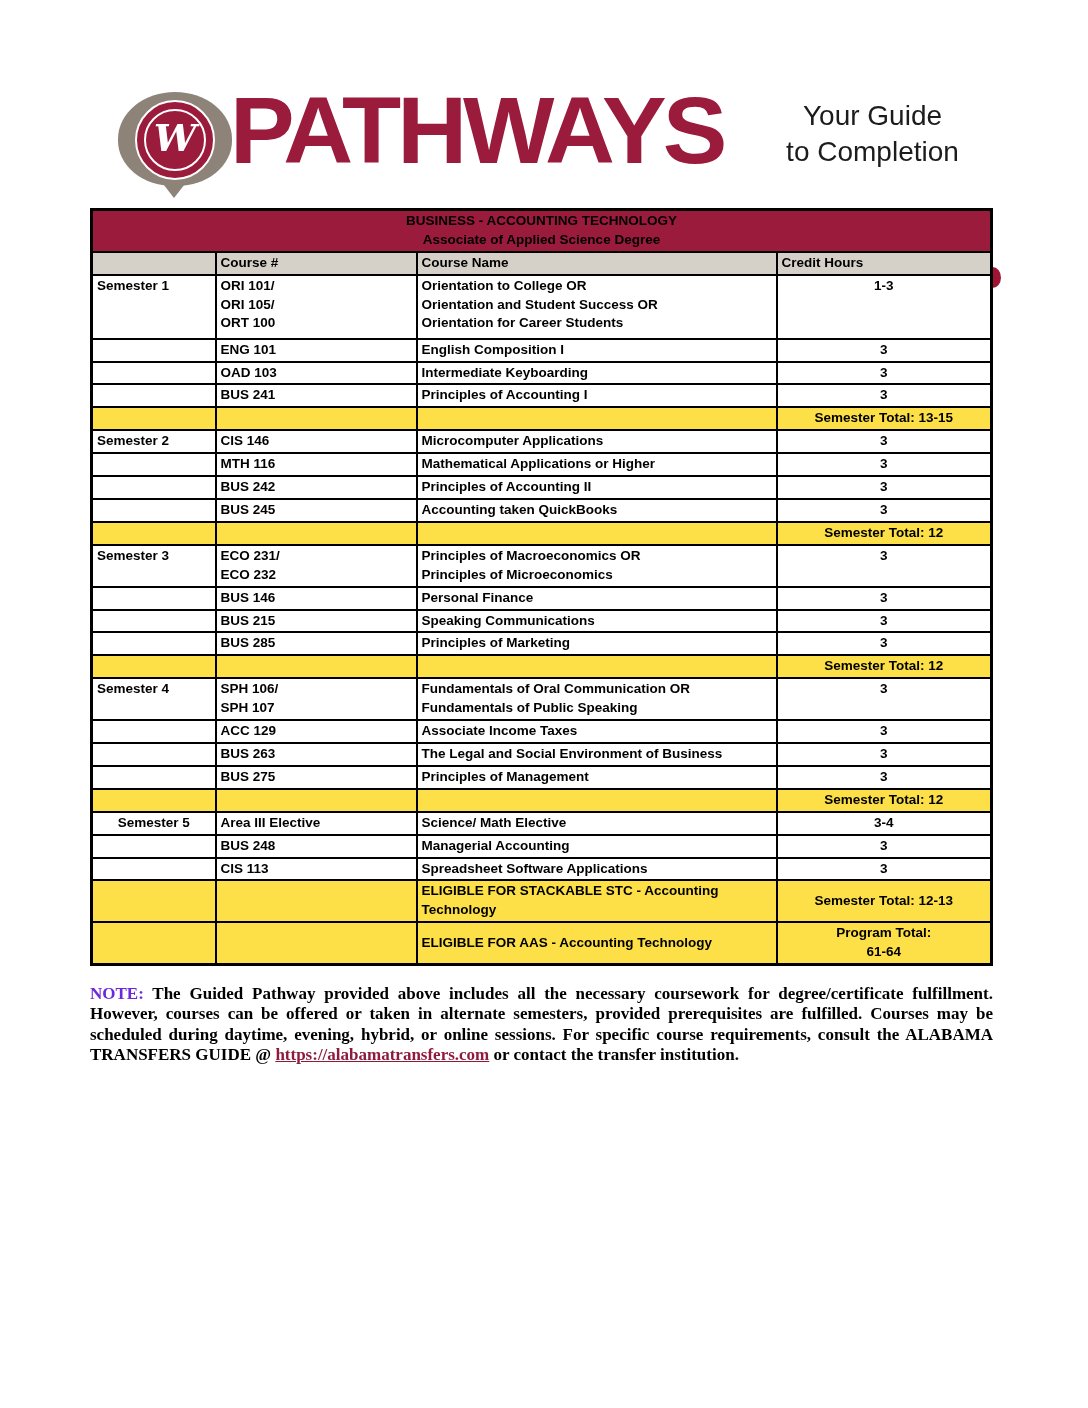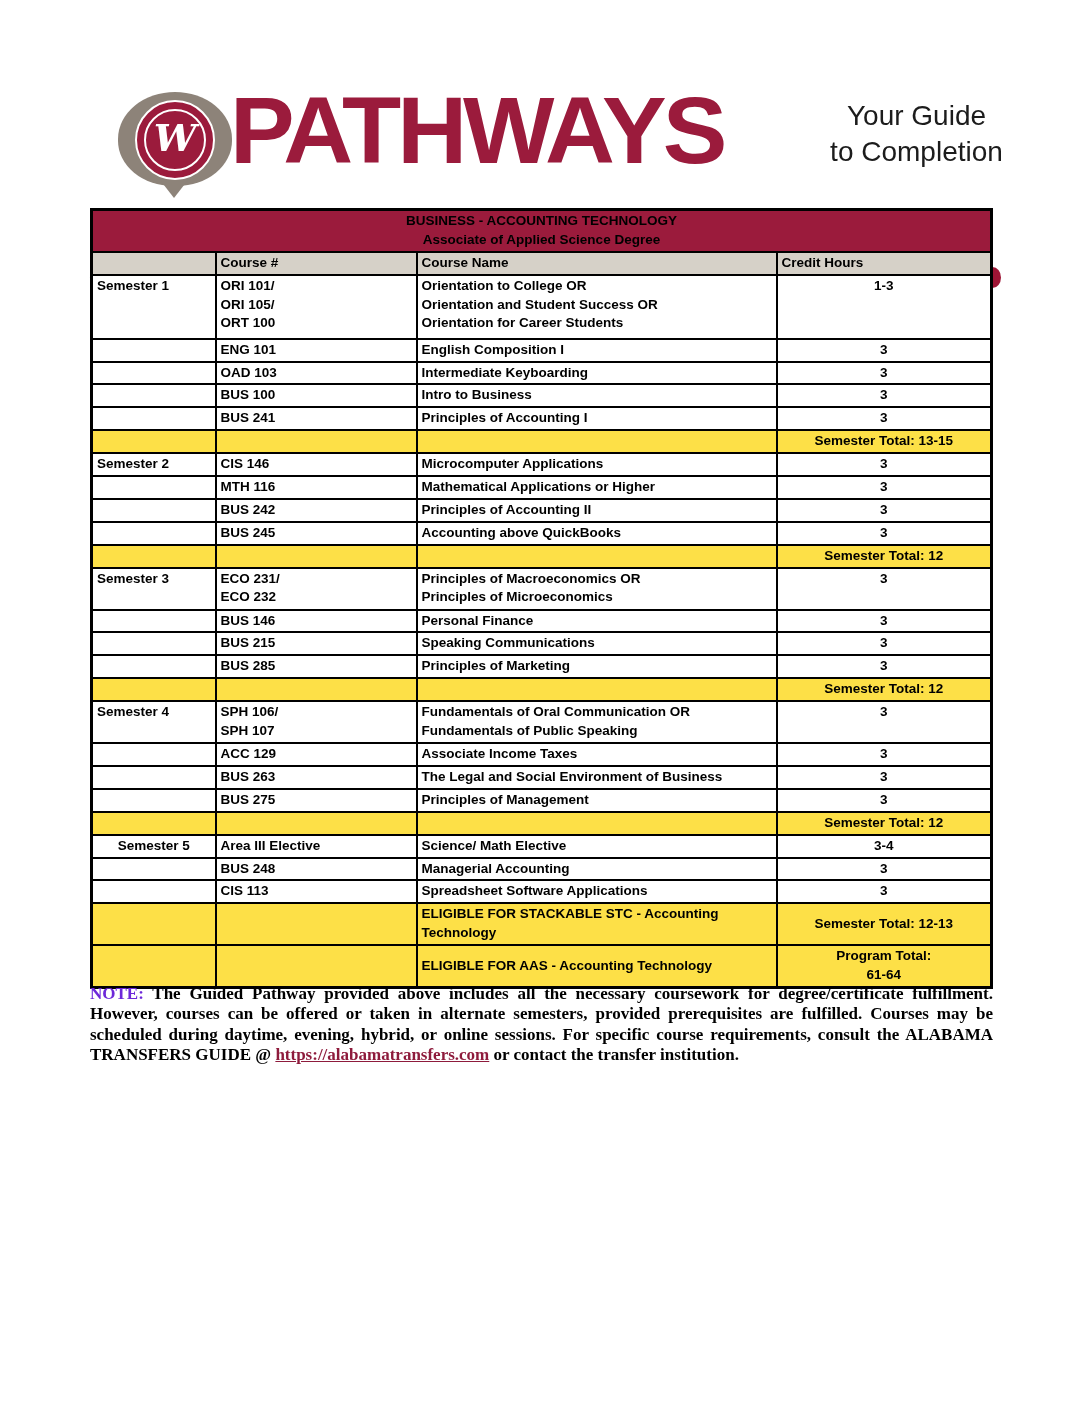--- a/index.html
+++ b/index.html
@@ -40,21 +40,21 @@
     color:#fff; font-size:38px; line-height:1; padding-bottom:4px;
   }
   .wordmark {
     position:absolute; left:230px; top:-8px;
     font-size:95px; font-weight:bold; letter-spacing:-4px;
     color:#9B1B3C; line-height:1.02;
     transform:scaleX(1.02); transform-origin:left top;
     white-space:nowrap;
   }
   .tagline {
-    position:absolute; left:819px; top:8px; width:195px;
+    position:absolute; left:775px; top:8px; width:195px;
     text-align:center; font-size:28px; line-height:1.3; color:#1c1c1c;
   }
 
   
   .path-strip {
     position:absolute; top:176px; left:90px; width:912px; height:22px;
     display:flex; align-items:center;
   }
   .seg { flex:1; display:flex; align-items:center; height:100%; }
   .shaft { flex:1; height:9px; border-radius:5px; }
@@ -218,30 +218,20 @@
             <div>OAD 103</div>
           </td>
           <td>
             <div>Intermediate Keyboarding</div>
           </td>
           <td class="credits">3</td>
         </tr>
         <tr class="course-row">
           <td></td>
           <td>
-            <div>BUS 100</div>
-          </td>
-          <td>
-            <div>Intro to Business</div>
-          </td>
-          <td class="credits">3</td>
-        </tr>
-        <tr class="course-row">
-          <td></td>
-          <td>
             <div>BUS 241</div>
           </td>
           <td>
             <div>Principles of Accounting I</div>
           </td>
           <td class="credits">3</td>
         </tr>
         <tr class="total-row">
           <td></td>
           <td></td>
@@ -279,21 +269,21 @@
             <div>Principles of Accounting II</div>
           </td>
           <td class="credits">3</td>
         </tr>
         <tr class="course-row">
           <td></td>
           <td>
             <div>BUS 245</div>
           </td>
           <td>
-            <div>Accounting above QuickBooks</div>
+            <div>Accounting taken QuickBooks</div>
           </td>
           <td class="credits">3</td>
         </tr>
         <tr class="total-row">
           <td></td>
           <td></td>
           <td></td>
           <td class="total-cell">
             <div>Semester Total: 12</div>
           </td>

